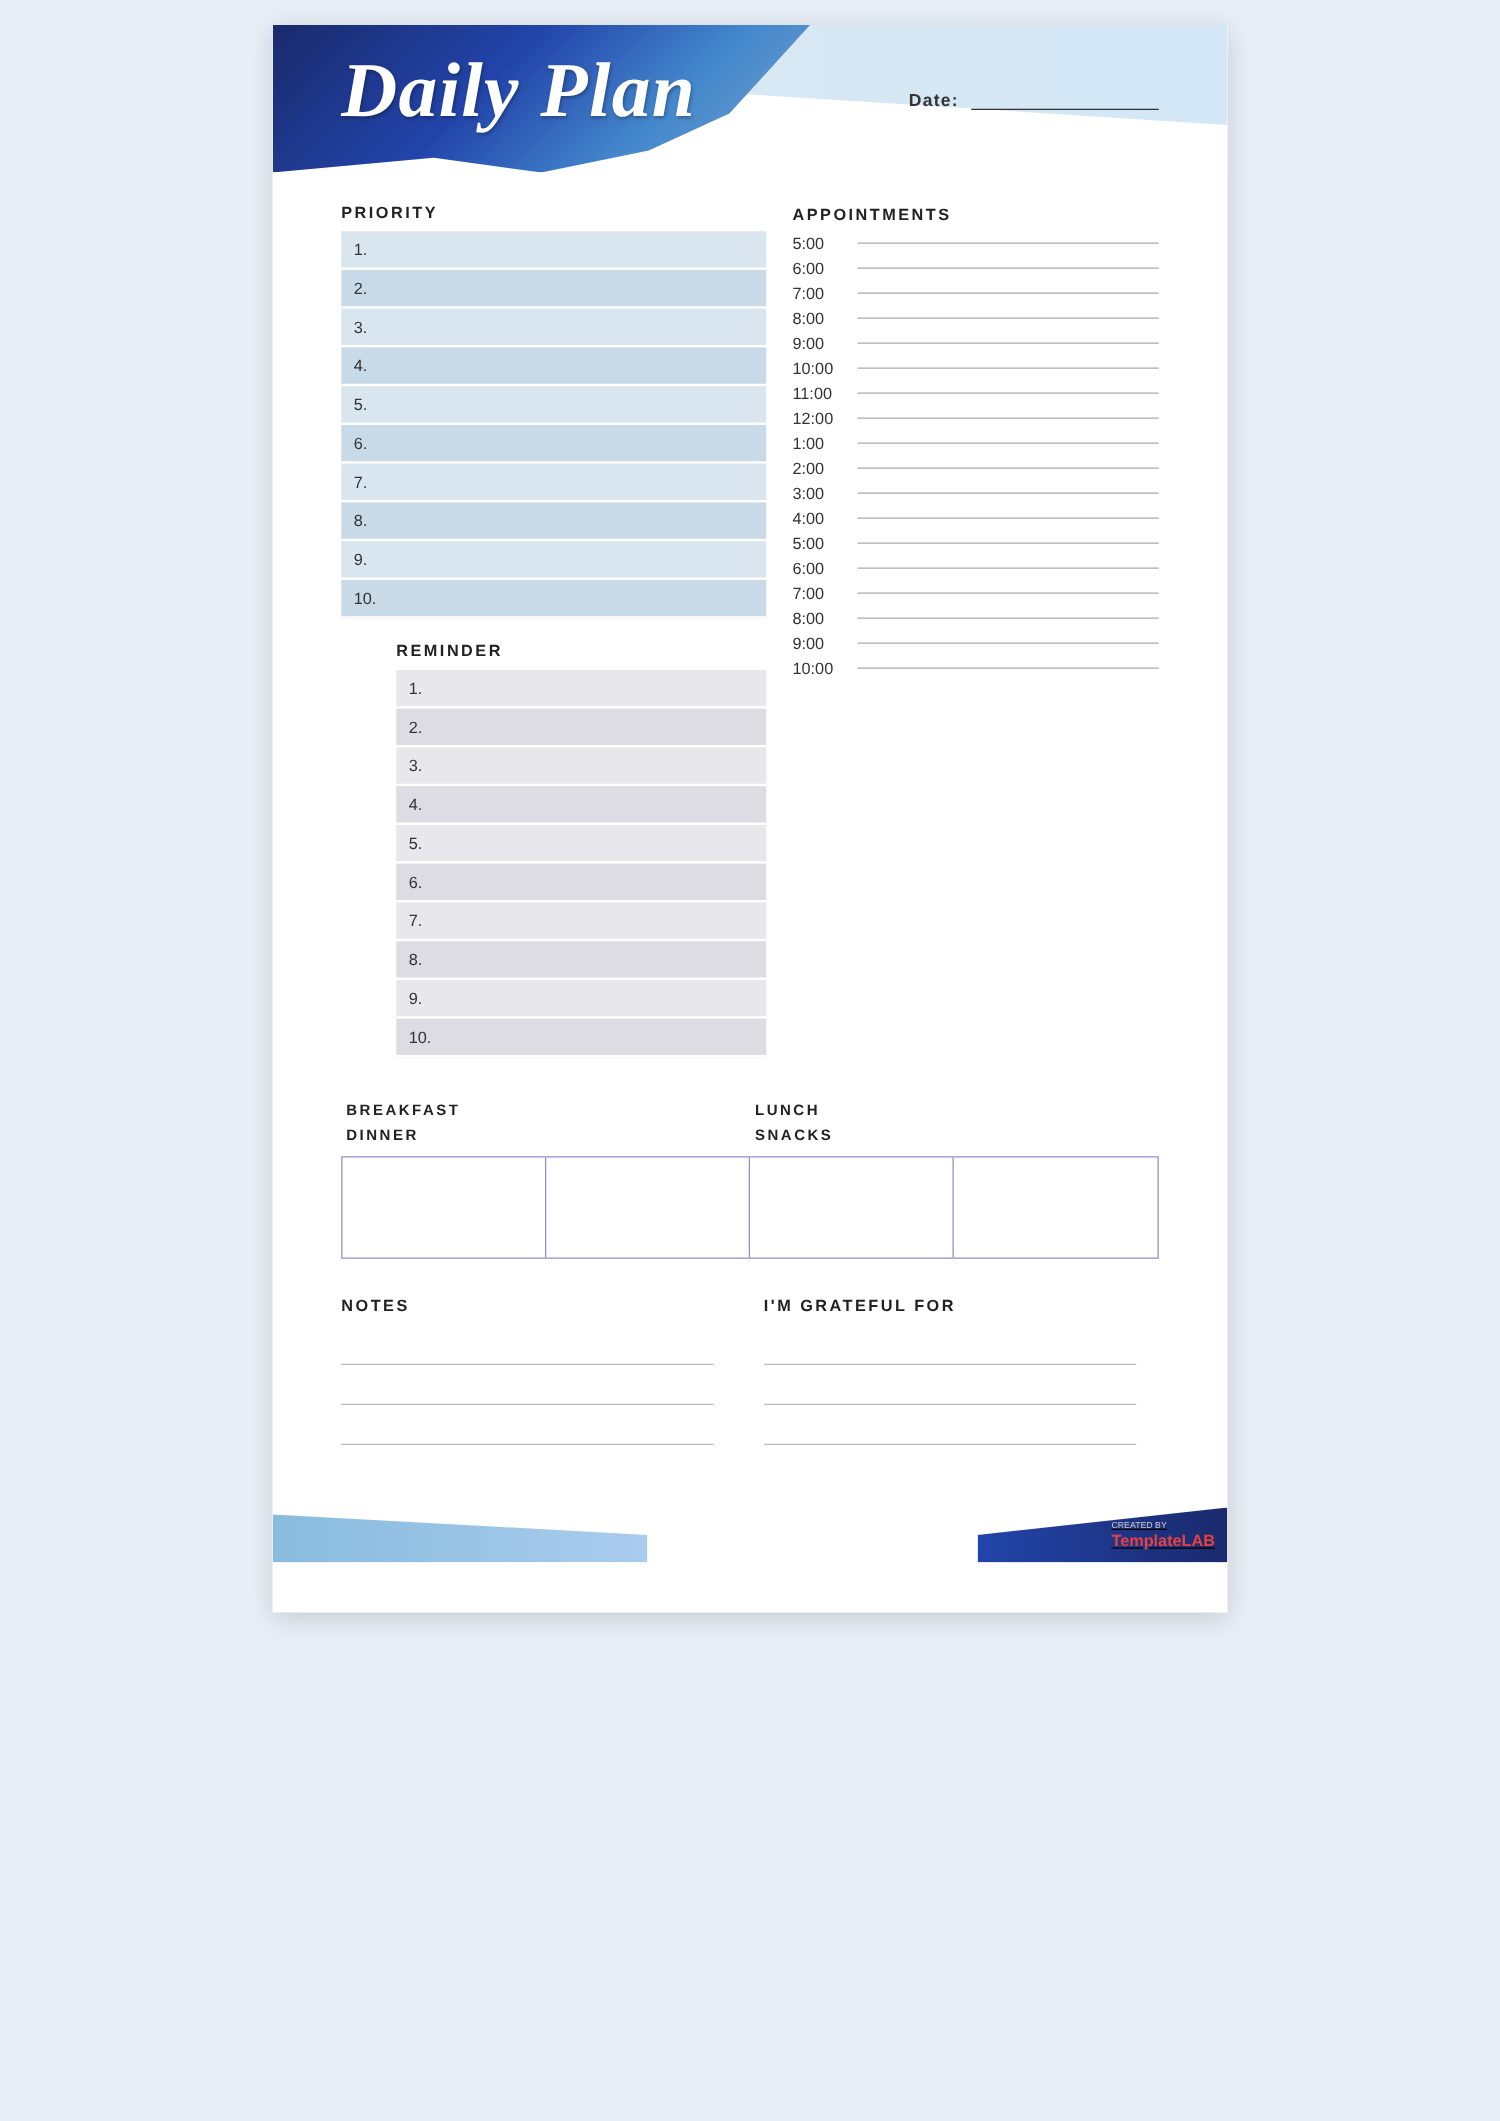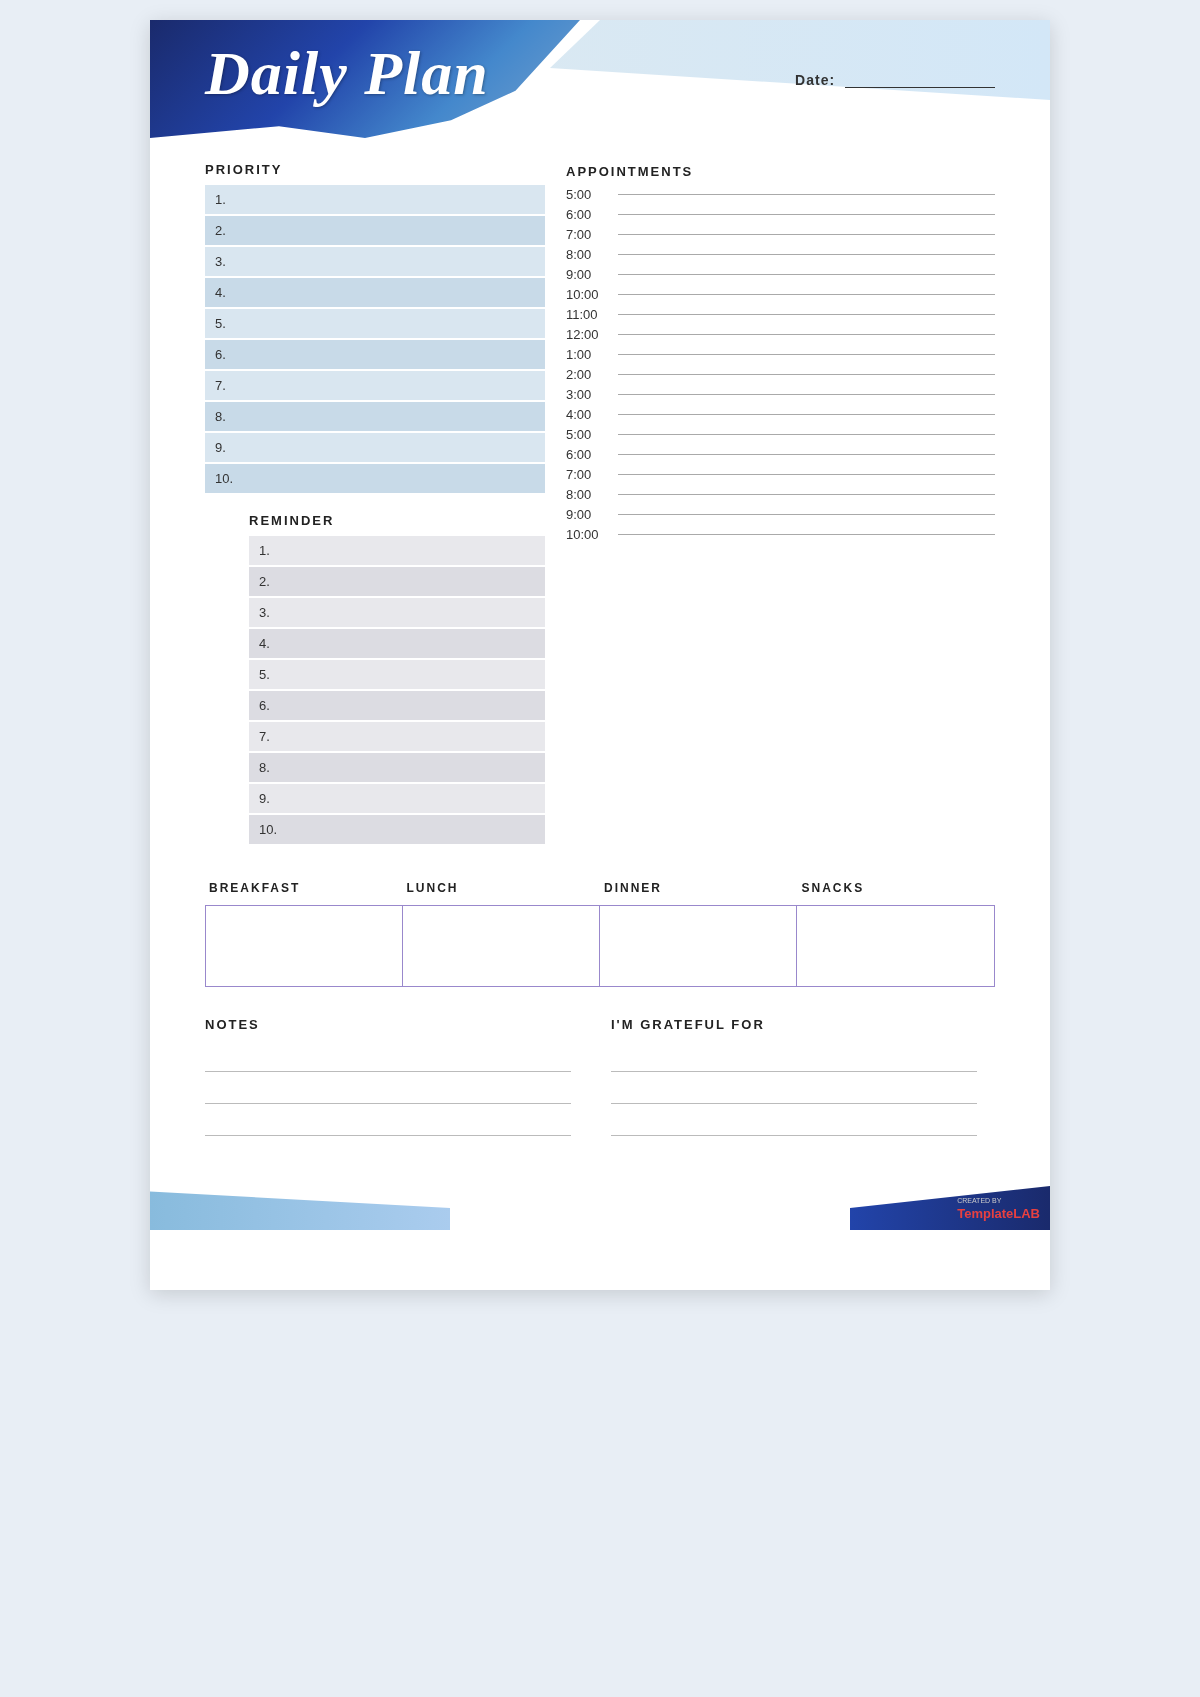--- a/index.html
+++ b/index.html
@@ -8,21 +8,21 @@
       background: #e8eef5;
       font-family: 'Arial', sans-serif;
       display: flex;
       justify-content: center;
       align-items: flex-start;
       min-height: 100vh;
       padding: 20px;
     }
 
     .page {
-      width: 900px;
+      width: 764px;
       min-height: 1270px;
       background: #ffffff;
       position: relative;
       padding: 0;
       overflow: hidden;
       box-shadow: 0 4px 20px rgba(0,0,0,0.15);
     }
 
     
     .header {
@@ -202,21 +202,21 @@
       text-align: left;
     }
 
     .meal-content {
       height: 80px;
       padding: 6px;
     }
 
     .meals-headers {
       display: grid;
-      grid-template-columns: 1fr 1fr 1fr 1fr;
+      grid-template-columns: 1fr 1fr;
       gap: 0;
       margin-bottom: 4px;
     }
 
     
     .bottom-section {
       display: flex;
       padding: 15px 73px 20px 55px;
       gap: 40px;
     }
@@ -267,20 +267,21 @@
     }
 
     .templatelab-logo {
       position: absolute;
       bottom: 8px;
       right: 10px;
       z-index: 5;
       display: flex;
       align-items: flex-end;
       gap: 3px;
+      text-decoration: underline;
     }
 
     .templatelab-created {
       font-size: 7px;
       color: #ccc;
       display: block;
       line-height: 1;
     }
 
     .templatelab-name {

